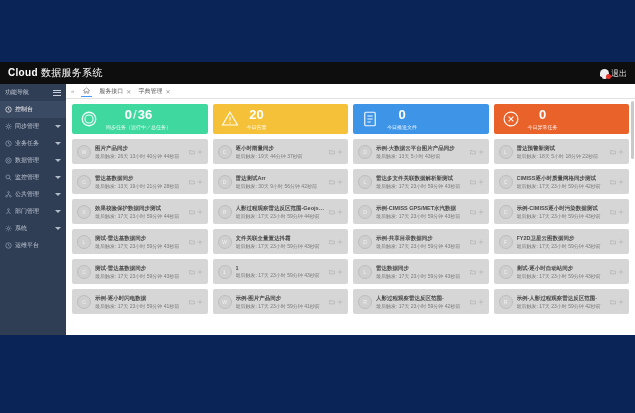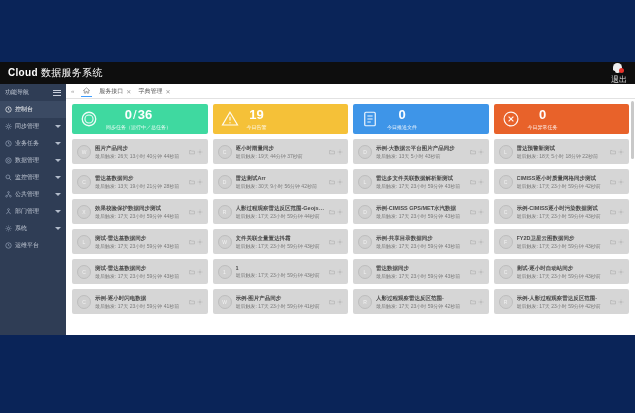--- a/index.html
+++ b/index.html
@@ -18,21 +18,21 @@
   }
   
   .topbar {
     height: 22px; background: #0e0e0e; color: #fff;
     display: flex; align-items: center; flex: none;
     padding: 0 8px;
   }
   .brand { font-size: 10px; font-weight: bold; letter-spacing: .3px; }
   .brand .cn { font-weight: normal; }
   .topbar-spacer { flex: 1; }
-  .topbar-right { display: flex; align-items: flex-start; gap: 0; flex-direction: column; }
+  .topbar-right { display: flex; align-items: center; gap: 0; }
   .bell-wrap { position: relative; width: 13px; height: 13px; }
   .bell {
     width: 9px; height: 8px; background: #eee;
     border-radius: 5px 5px 2px 2px; position: absolute; left: 2px; top: 2px;
   }
   .bell:after {
     content: ""; position: absolute; left: 2px; bottom: -2px;
     width: 5px; height: 2px; background: #eee; border-radius: 0 0 3px 3px;
   }
   .bell-dot {
@@ -300,21 +300,21 @@
             </div>
             <div class="stat" style="background:#f5c138">
               <span class="stat-ico">
                 <svg width="18" height="18" viewBox="0 0 24 24">
                   <path d="M12 3 L22 20 H2 Z" fill="none" stroke="#fff" stroke-width="1.6"></path>
                   <path d="M12 9v5" stroke="#fff" stroke-width="1.6"></path>
                   <circle cx="12" cy="17" r=".9" fill="#fff"></circle>
                 </svg>
               </span>
               <span class="stat-txt">
-                <span class="stat-num"><span>19</span></span>
+                <span class="stat-num"><span>20</span></span>
                 <span class="stat-sub">今日告警</span>
               </span>
             </div>
             <div class="stat" style="background:#3e95e8">
               <span class="stat-ico">
                 <svg width="18" height="18" viewBox="0 0 24 24">
                   <rect x="5" y="3" width="14" height="18" rx="1.5" fill="none" stroke="#fff" stroke-width="1.6"></rect>
                   <path d="M8.5 8h7M8.5 12h7M8.5 16h4.5" stroke="#fff" stroke-width="1.5"></path>
                 </svg>
               </span>

